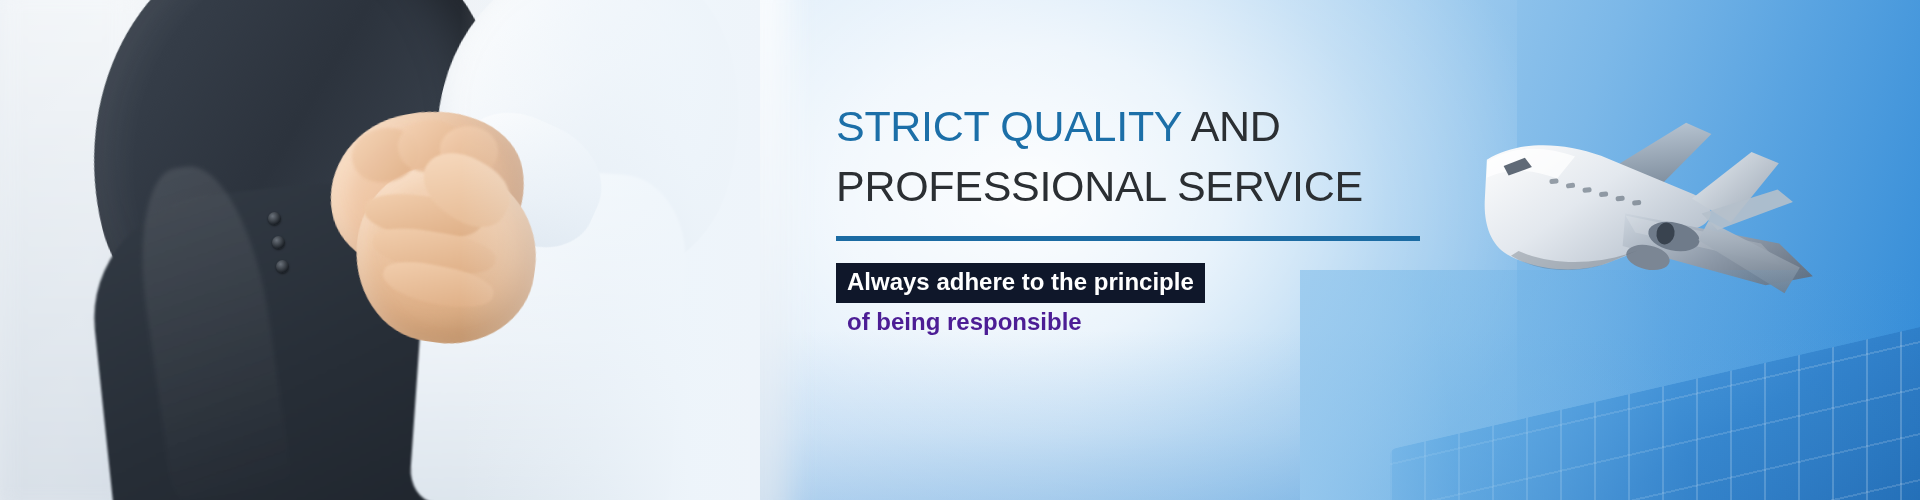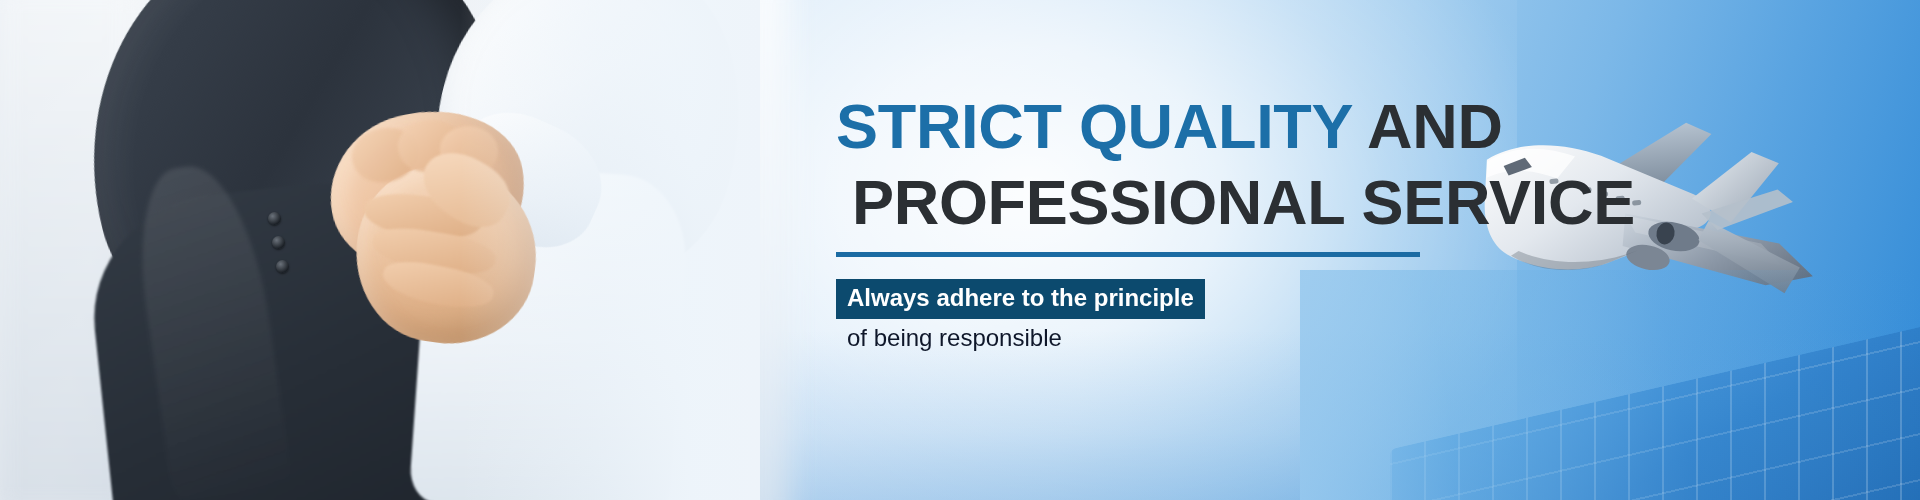--- a/index.html
+++ b/index.html
@@ -273,55 +273,55 @@
 
   
   .content {
     position: absolute;
     left: 836px;
     top: 96px;
     width: 640px;
   }
   .headline {
     margin: 0;
-    font-size: 63px;
+    font-size: 43px;
     line-height: 60px;
-    font-weight: bold;
+    font-weight: normal;
     letter-spacing: -0.3px;
     color: #2b2f33;
     white-space: nowrap;
   }
   .headline .accent { color: #1c6fa8; }
-  .headline-line2 { margin: 16px; }
+  .headline-line2 { margin: 0; }
 
   .divider {
     margin-top: 20px;
     width: 584px;
     height: 5px;
     background: #1b6ba3;
   }
 
   .sub-block {
     margin-top: 22px;
   }
   .sub-hl {
     display: inline-block;
-    background: #0c4a6e;
+    background: #0f172a;
     color: #ffffff;
     font-size: 24px;
     line-height: 34px;
     font-weight: bold;
     padding: 2px 11px 4px 11px;
     white-space: nowrap;
   }
   .sub-line {
-    color: #0f172a;
+    color: #4c1d95;
     font-size: 24px;
     line-height: 37px;
-    font-weight: normal;
+    font-weight: bold;
     padding-left: 11px;
     white-space: nowrap;
   }
 </style>
 </head>
 <body>
 
 <div class="banner">
 
   <div class="sky-base"></div>

